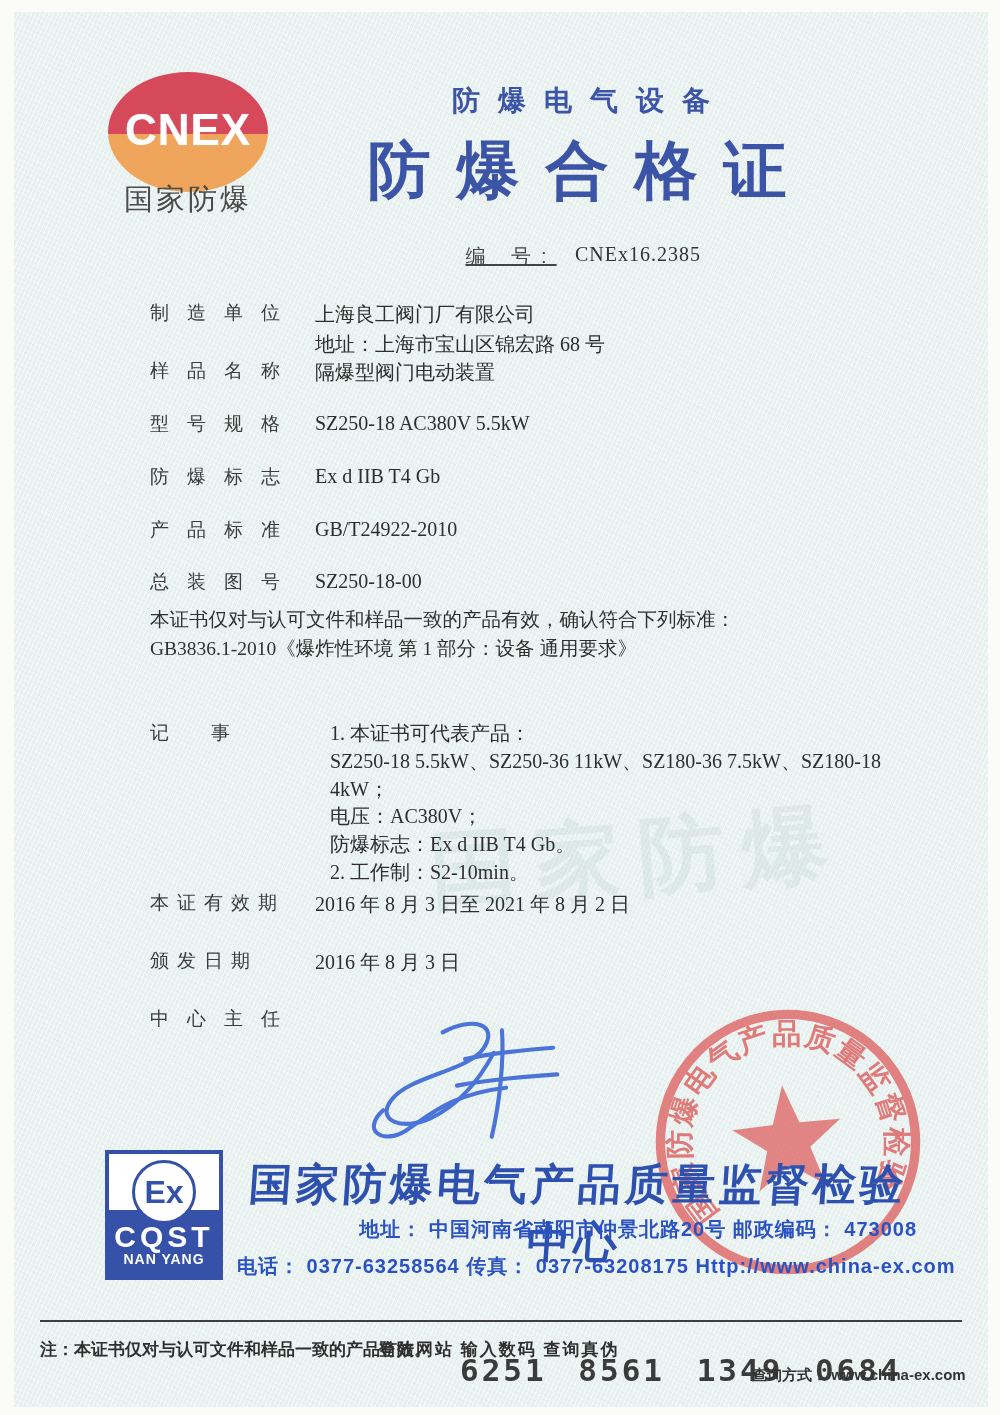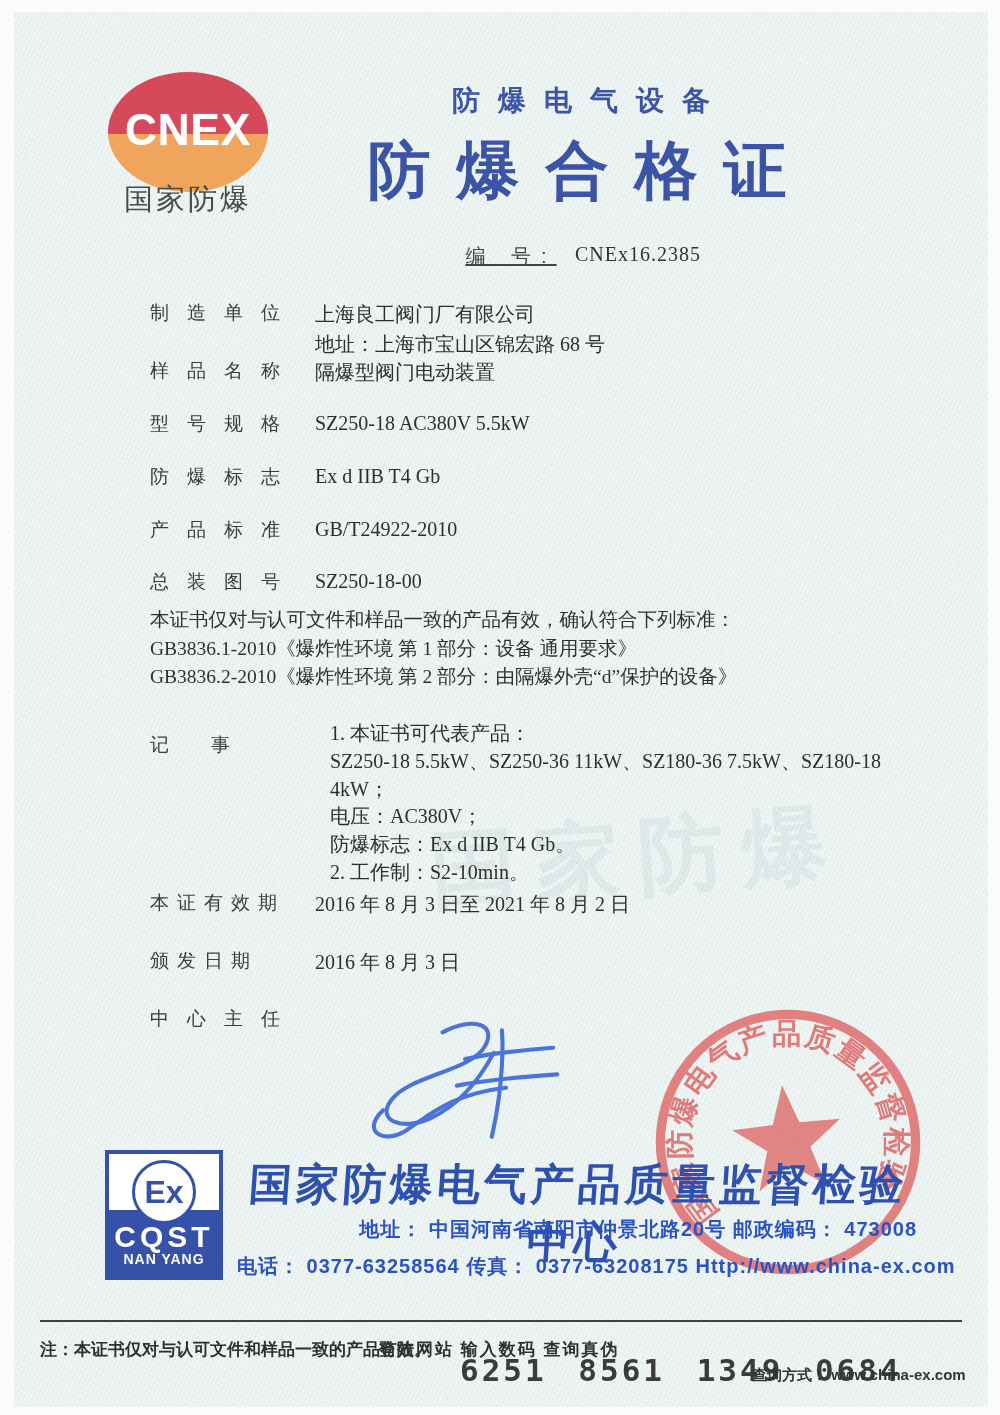--- a/index.html
+++ b/index.html
@@ -30,21 +30,21 @@
   .hdr-title{position:absolute;left:280px;top:128px;width:620px;text-align:center;
     color:#3c54a6;font-size:63px;font-weight:bold;letter-spacing:26px;}
   .certno{position:absolute;left:260px;top:243px;width:550px;text-align:center;
     color:#444;font-size:20px;}
   .certno .lab{letter-spacing:10px;margin-right:48px;text-decoration:underline;}
   .certno .val{font-family:"Liberation Serif",serif;color:#333;letter-spacing:1px;}
   
   .lbl{position:absolute;left:150px;font-size:19px;color:#3c3c3c;white-space:nowrap;}
   .sp18{letter-spacing:18px;}
   .sp9{letter-spacing:8px;}
-  .sp28{letter-spacing:42px;margin-top:12px;}
+  .sp28{letter-spacing:42px;}
   .val{position:absolute;left:315px;font-size:20px;color:#2e2e2e;white-space:nowrap;
     font-family:"Liberation Serif",serif;}
   .stmt{position:absolute;left:150px;width:780px;font-size:19.5px;color:#303030;
     font-family:"Liberation Serif",serif;line-height:28.5px;}
   .rmk{left:330px;}
   
   .watermark{position:absolute;left:430px;top:800px;font-size:86px;color:rgba(140,175,180,0.14);
     letter-spacing:18px;font-weight:bold;transform:rotate(-4deg);}
   
   .sig{position:absolute;left:348px;top:1016px;}
@@ -115,21 +115,20 @@
   <span class="val" style="top:518px">GB/T24922-2010</span>
 </div>
 <div>
   <span class="lbl sp18" style="top:569px">总装图号</span>
   <span class="val" style="top:570px">SZ250-18-00</span>
 </div>
 
 <div class="stmt" style="top:606px">
   <div>本证书仅对与认可文件和样品一致的产品有效，确认符合下列标准：</div>
   <div>GB3836.1-2010《爆炸性环境 第 1 部分：设备 通用要求》</div>
-  <div>GB3836.2-2010《爆炸性环境 第 2 部分：由隔爆外壳“d”保护的设备》</div>
 </div>
 
 <div>
   <span class="lbl sp28" style="top:720px">记事</span>
   <span class="val rmk" style="top:720px">1. 本证书可代表产品：</span>
   <span class="val rmk" style="top:748px">SZ250-18  5.5kW、SZ250-36  11kW、SZ180-36  7.5kW、SZ180-18</span>
   <span class="val rmk" style="top:776px">4kW；</span>
   <span class="val rmk" style="top:803px">电压：AC380V；</span>
   <span class="val rmk" style="top:831px">防爆标志：Ex d IIB T4 Gb。</span>
   <span class="val rmk" style="top:859px">2. 工作制：S2-10min。</span>

